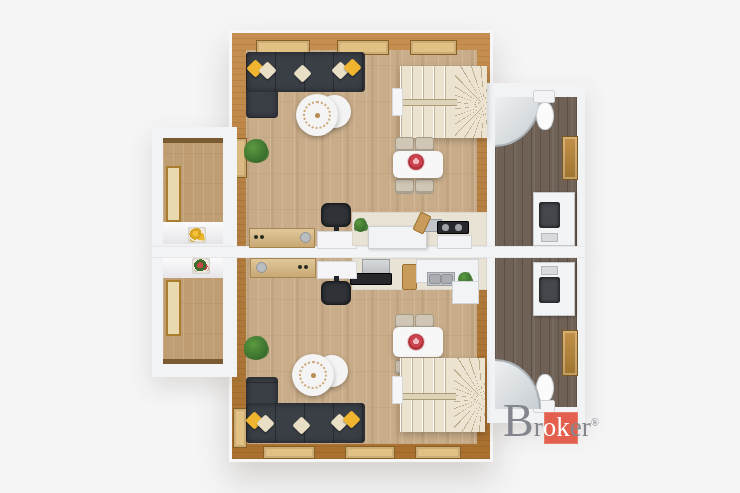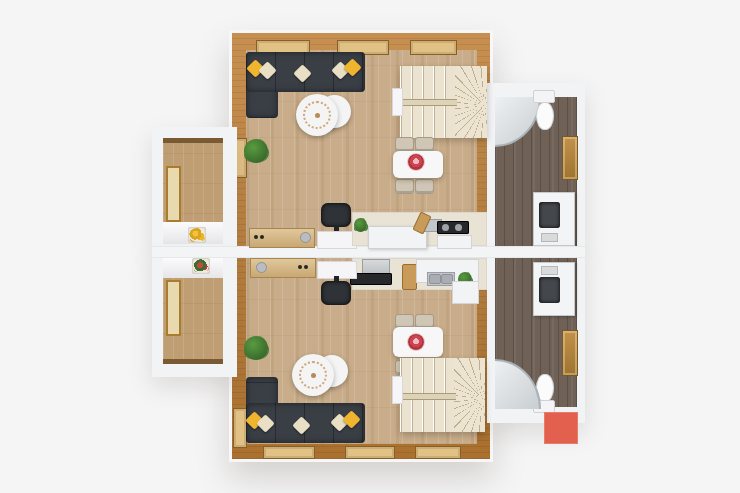--- a/index.html
+++ b/index.html
@@ -251,15 +251,16 @@
   <div class="abs sofa chaise" style="left:246px;top:377px;width:32px;height:66px;"></div>
   <div class="abs sofa" style="left:246px;top:403px;width:119px;height:40px;"></div>
   <div class="abs pillow py" style="left:248px;top:414px;"></div>
   <div class="abs pillow pc" style="left:259px;top:417px;"></div>
   <div class="abs pillow pc" style="left:295px;top:419px;"></div>
   <div class="abs pillow pc" style="left:333px;top:416px;"></div>
   <div class="abs pillow py" style="left:345px;top:413px;"></div>
 
   <div class="logo">
     <div class="sq"></div>
+    <div class="l1"><span class="biglet">B</span><span>r</span><span class="okwhite">ok</span><span>er</span><span class="reg">®</span></div>
   </div>
 
 </div>
 
 </body></html>

